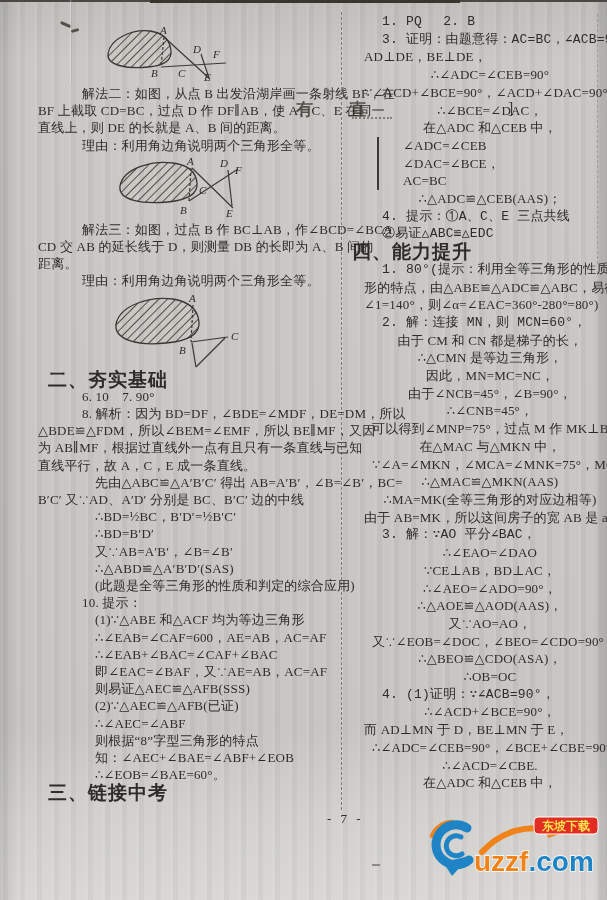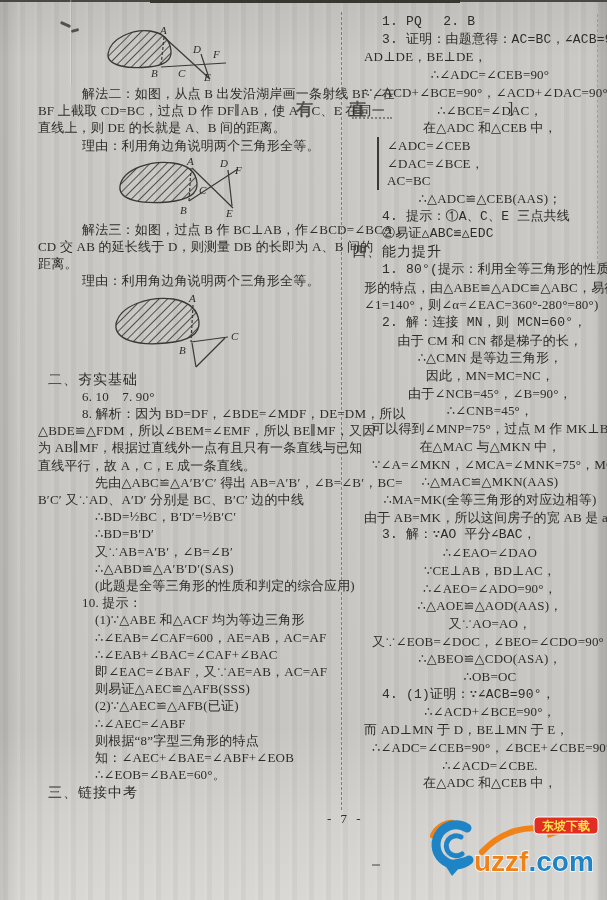--- a/index.html
+++ b/index.html
@@ -15,28 +15,28 @@
   }
   .top-edge{position:absolute;left:0;top:0;width:607px;height:2px;background:#4a4842;}
   .top-edge-mid{position:absolute;left:150px;top:0;width:310px;height:3px;background:#38362f;}
   .crease{position:absolute;left:70px;top:0;width:2px;height:85px;background:linear-gradient(90deg,rgba(255,255,255,.45),rgba(0,0,0,.12));}
 
   .col{position:absolute;}
   .col-left{left:38px;top:22px;width:302px;}
   .col-right{left:352px;top:13px;width:256px;}
   .ln{font-size:13px;line-height:17.2px;white-space:nowrap;letter-spacing:.2px;}
   .col-right .ln{line-height:17.7px;}
-  .hd{font-weight:normal;font-size:14px;letter-spacing:1px;}
+  .hd{font-weight:bold;font-size:19px;letter-spacing:1px;}
   .col-left .i1{padding-left:10px;}
   .col-left .i2{padding-left:44px;}
   .col-left .i3{padding-left:57px;}
   .col-right .i1{padding-left:12px;}
   .col-right .i2{padding-left:20px;text-align:center;}
   .col-right .i3{padding-left:30px;font-family:Liberation Mono, monospace;}
-  .sys{margin-left:25px;padding-left:8px;border-left:2px solid #3c3a36;}
+  .sys{margin-left:25px;padding-left:24px;border-left:2px solid #3c3a36;}
 
   .fig{display:block;margin:2px 0 3px 0;}
   .fig text{font-size:11px;font-style:italic;fill:#2e2c29;font-family:"Liberation Serif",serif;}
 
   .divider{position:absolute;left:341px;top:12px;height:798px;width:0;border-left:1px dashed #6f6d68;opacity:.85;}
   .edge-dash{position:absolute;left:597px;top:14px;height:250px;width:0;border-left:1px dashed #88867f;opacity:.6;}
 
   .bleed{position:absolute;left:296px;top:98px;font-size:17px;font-weight:bold;color:rgba(52,50,45,.8);letter-spacing:16px;white-space:nowrap;}
   .bleed-dots{position:absolute;left:352px;top:117px;width:40px;height:0;border-top:2px dotted rgba(70,68,60,.55);}
   .stray-bracket{position:absolute;left:508px;top:100px;font-size:16px;color:#3a3834;}

